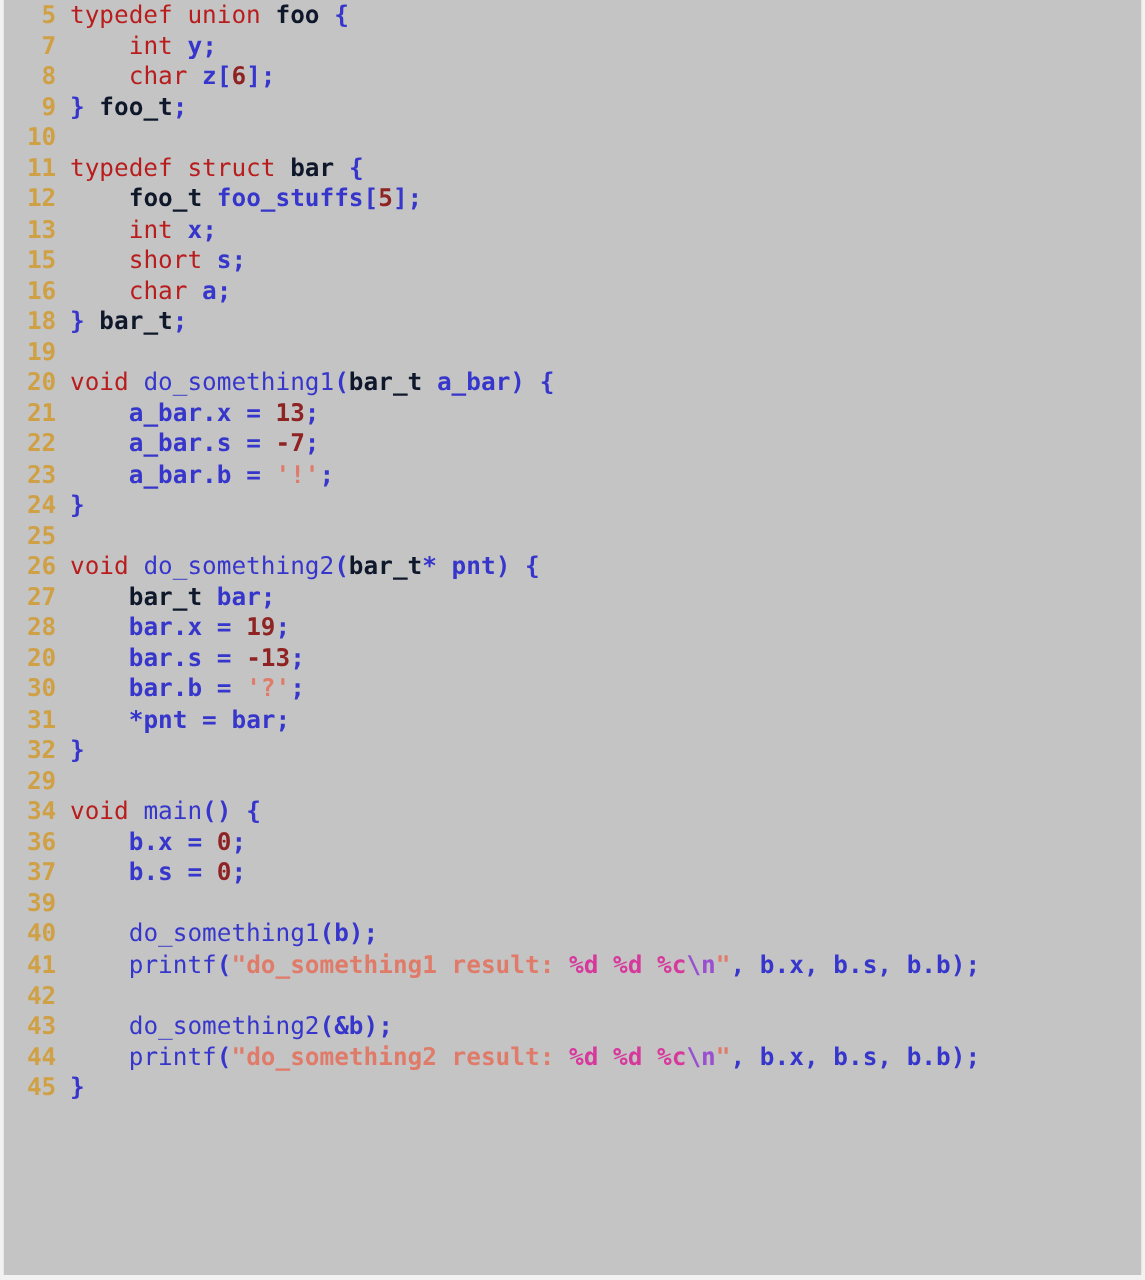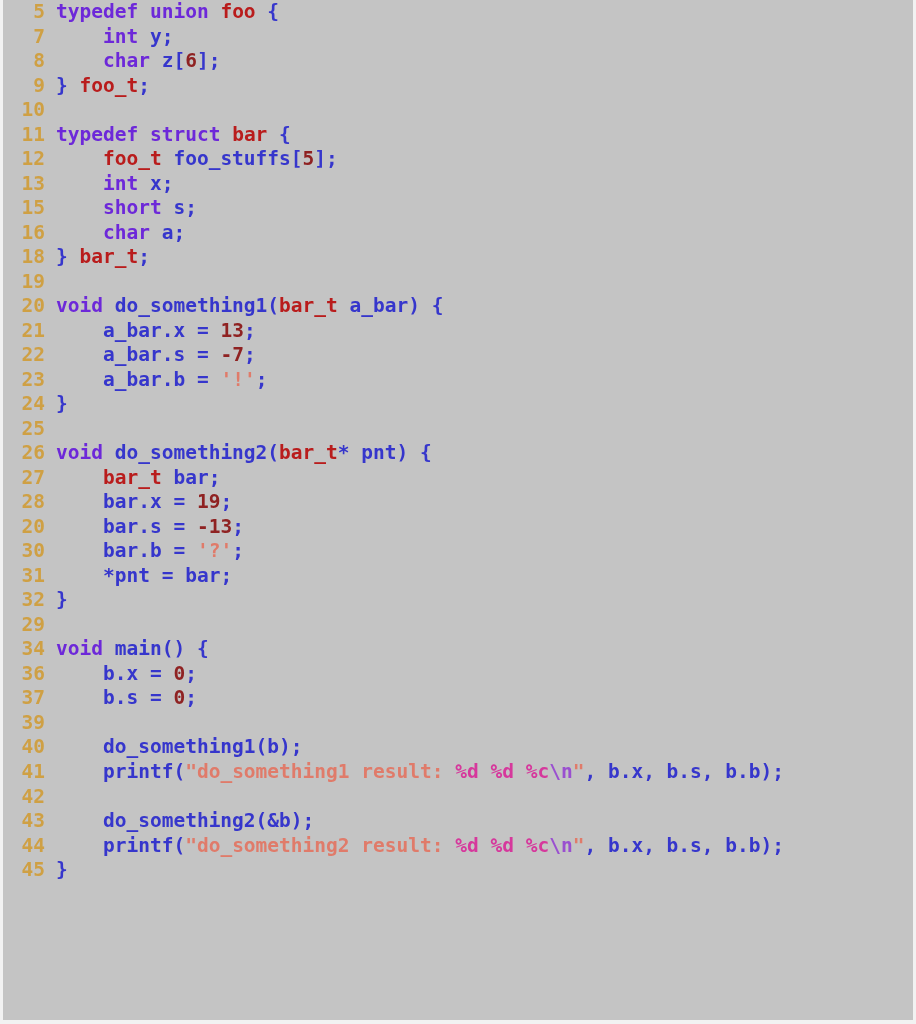--- a/index.html
+++ b/index.html
@@ -47,24 +47,24 @@
     user-select: none;
     vertical-align: top;
   }
   .code {
     display: inline-block;
     padding-left: 11px;
     vertical-align: top;
     white-space: pre;
   }
   
-  .kw   { color: #6d28d9; font-weight: bold; }  
-  .typ  { color: #b91c1c; font-weight: bold; }  
+  .kw   { color: #b91c1c; font-weight: normal; }  
+  .typ  { color: #0f172a; font-weight: bold; }  
   .id   { color: #3636cc; font-weight: bold; }  
-  .fn   { color: #3636cc; font-weight: bold; }  
+  .fn   { color: #3636cc; font-weight: normal; }  
   .num  { color: #8f2222; font-weight: bold; }  
   .str  { color: #e07b6a; font-weight: bold; }  
   .fmt  { color: #d6389c; font-weight: bold; }  
   .esc  { color: #9a4fd0; font-weight: bold; }  
   .punc { color: #3636cc; font-weight: bold; }  
   .op   { color: #3636cc; font-weight: bold; }
   .plain{ color: #3636cc; font-weight: bold; }
 </style>
 </head>
 <body>

